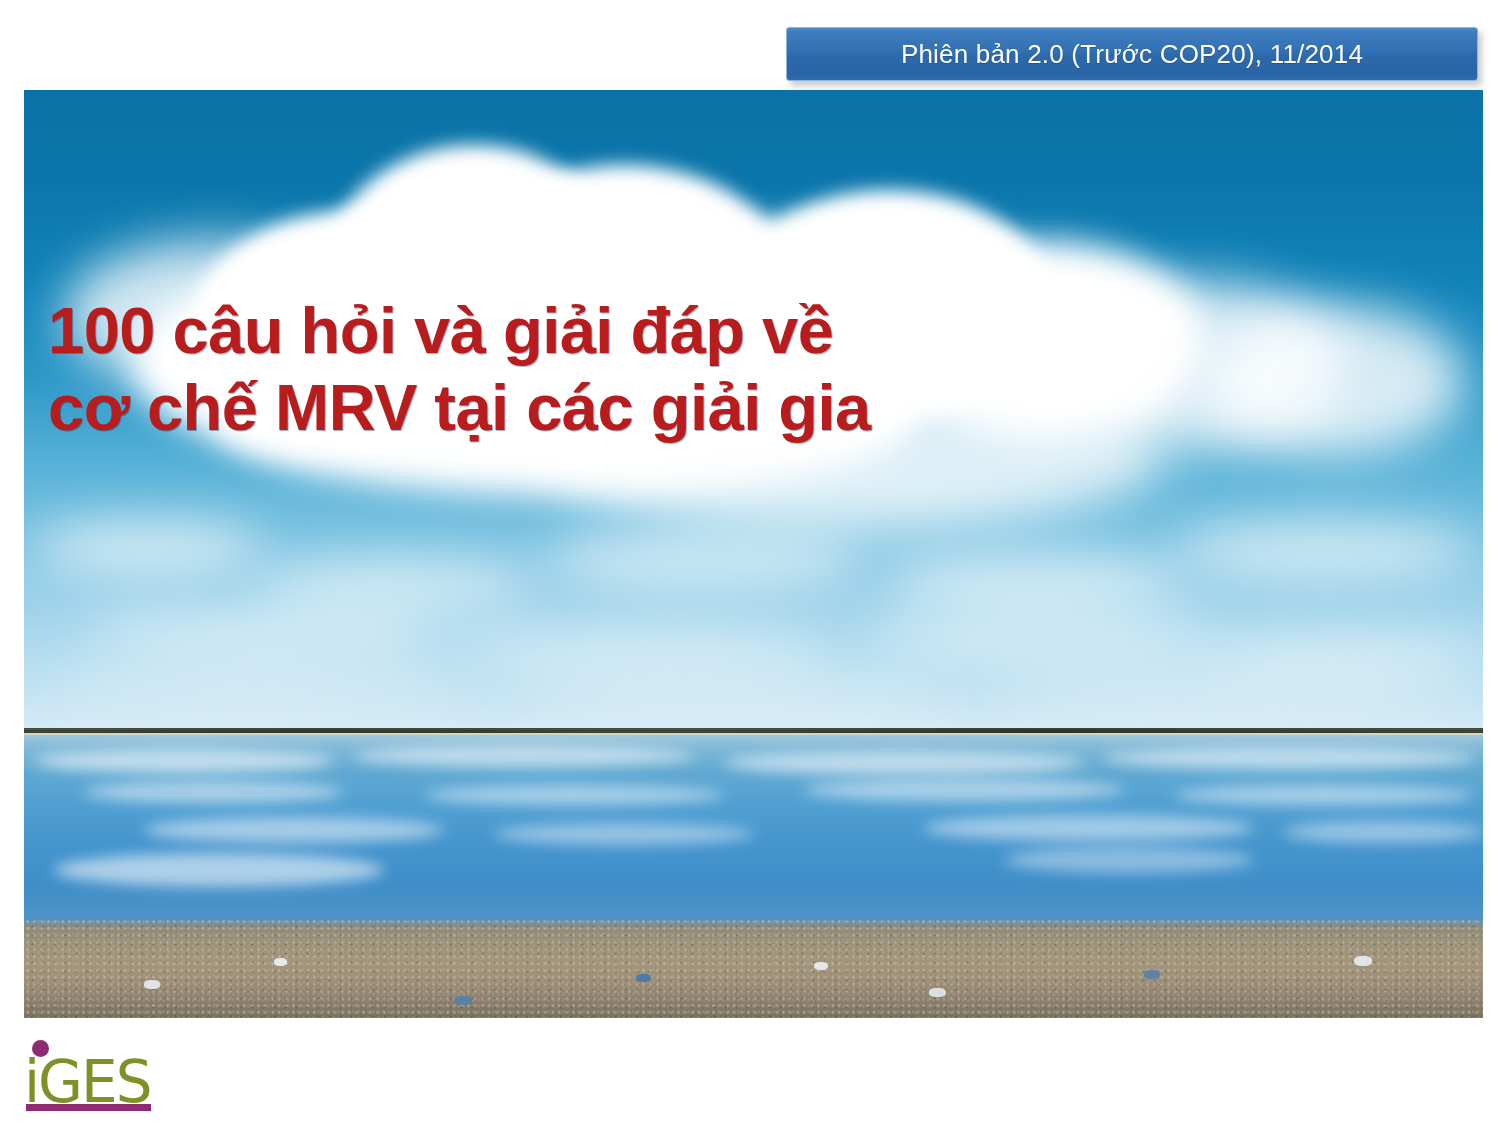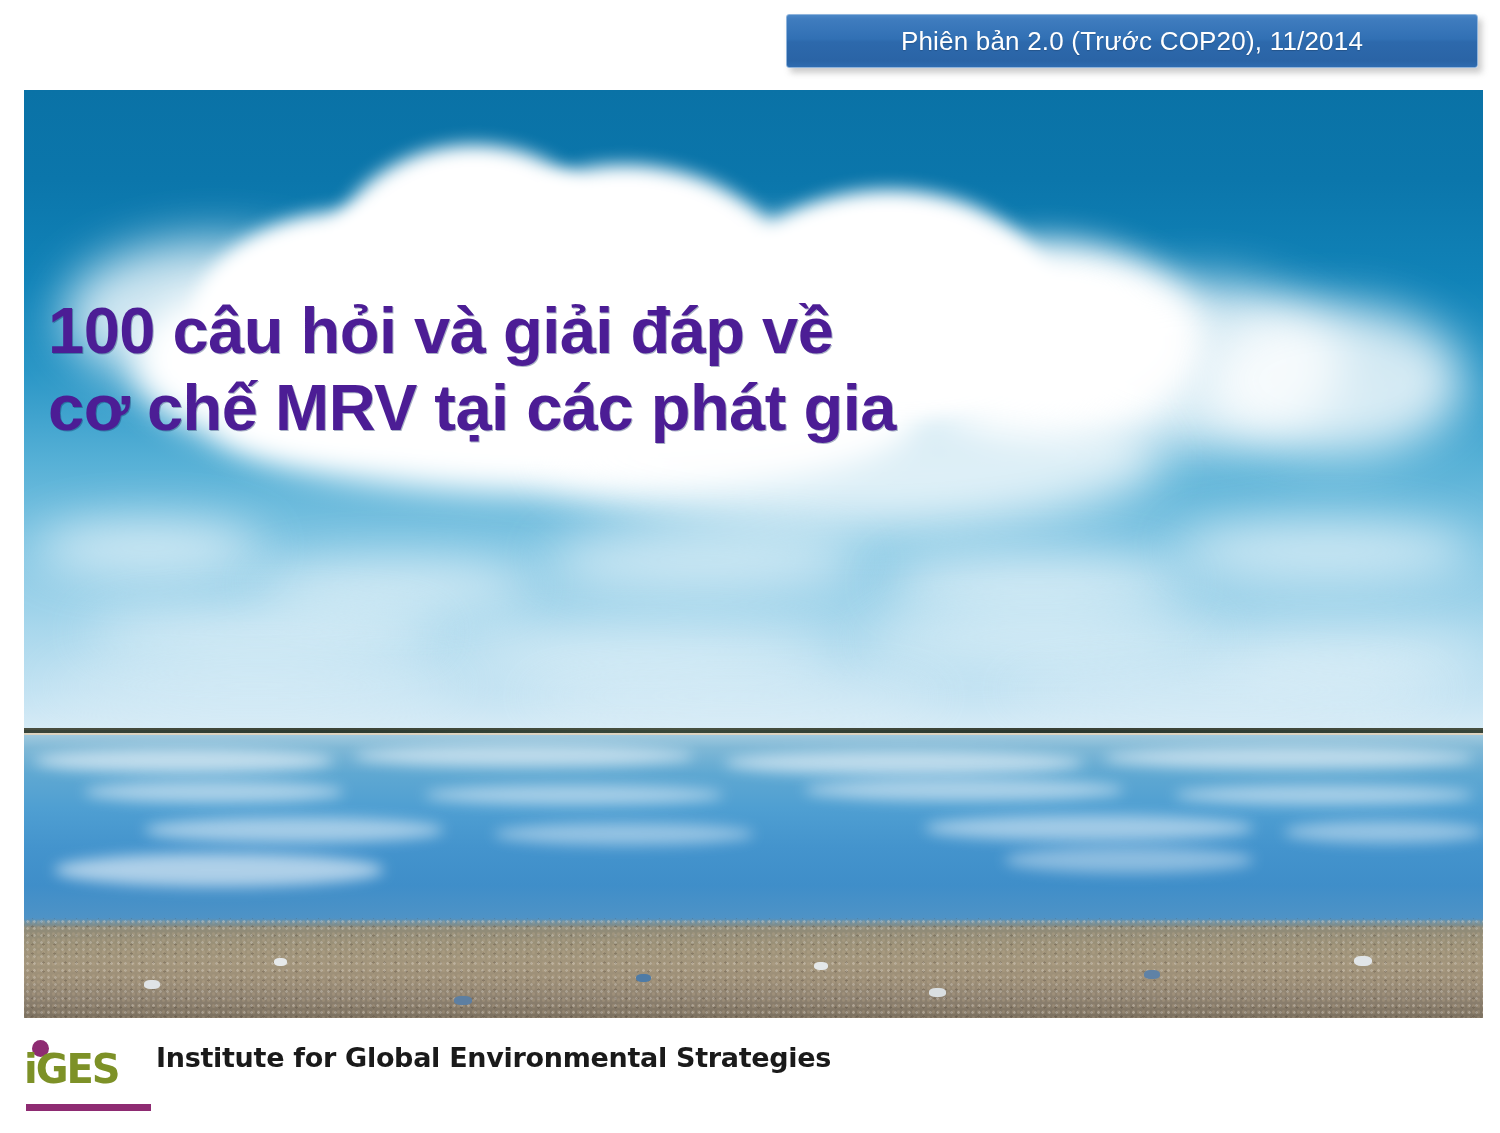--- a/index.html
+++ b/index.html
@@ -13,21 +13,21 @@
     height: 1133px;
     position: relative;
     overflow: hidden;
     font-family: "Liberation Sans", "DejaVu Sans", sans-serif;
   }
 
   
   .version-banner {
     position: absolute;
     left: 786px;
-    top: 14px;
+    top: 27px;
     width: 692px;
     height: 54px;
     border-radius: 3px;
     background: linear-gradient(180deg,
         #4b87c7 0%,
         #3f7cbe 8%,
         #3170b4 46%,
         #2d69ac 52%,
         #2a64a6 88%,
         #2f6cb0 100%);
@@ -158,21 +158,21 @@
 
   
   .title-block {
     position: absolute;
     left: 48px;
     top: 292px;
     width: 1310px;
     z-index: 5;
   }
   .title-line {
-    color: #4c1d95;
+    color: #b91c1c;
     font-size: 65px;
     line-height: 77px;
     font-weight: bold;
     letter-spacing: -0.5px;
     white-space: nowrap;
     text-shadow: 1px 1px 0 rgba(10,35,90,0.35);
   }
 
   
   .logo-block {
@@ -186,25 +186,25 @@
   .iges-mark {
     position: relative;
     width: 128px;
     height: 76px;
     margin-right: 4px;
     flex: none;
   }
   .iges-letters {
     position: absolute;
     left: 0;
-    top: 0;
+    top: 13px;
     font-family: "DejaVu Sans", sans-serif;
-    font-size: 40px;
+    font-size: 58px;
     line-height: 58px;
-    font-weight: bold;
+    font-weight: normal;
     color: #7d9127;
     letter-spacing: -2px;
   }
   .iges-dot {
     position: absolute;
     left: 8px;
     top: 0px;
     width: 17px;
     height: 17px;
     border-radius: 50%;
@@ -307,25 +307,24 @@
     <div class="sand-speck" style="left:905px; top:70px; width:17px; height:9px; background:#dadfe2;"></div>
     <div class="sand-speck" style="left:1120px;top:52px; width:16px; height:9px; background:#5f82a6;"></div>
     <div class="sand-speck" style="left:1330px;top:38px; width:18px; height:10px;background:#e1e5e8;"></div>
 
   </div>
 
 </div>
 
 <div class="title-block">
   <div class="title-line">100 câu hỏi và giải đáp về</div>
-  <div class="title-line">cơ chế MRV tại các phát gia</div>
+  <div class="title-line">cơ chế MRV tại các giải gia</div>
 </div>
 
 <div class="logo-block">
   <div class="iges-mark">
     <div class="iges-dot"></div>
     <div class="iges-letters">iGES</div>
     <div class="iges-underline"></div>
   </div>
   <div class="logo-text">
-    <div class="logo-en">Institute for Global Environmental Strategies</div>
   </div>
 </div>
 
 </body></html>

